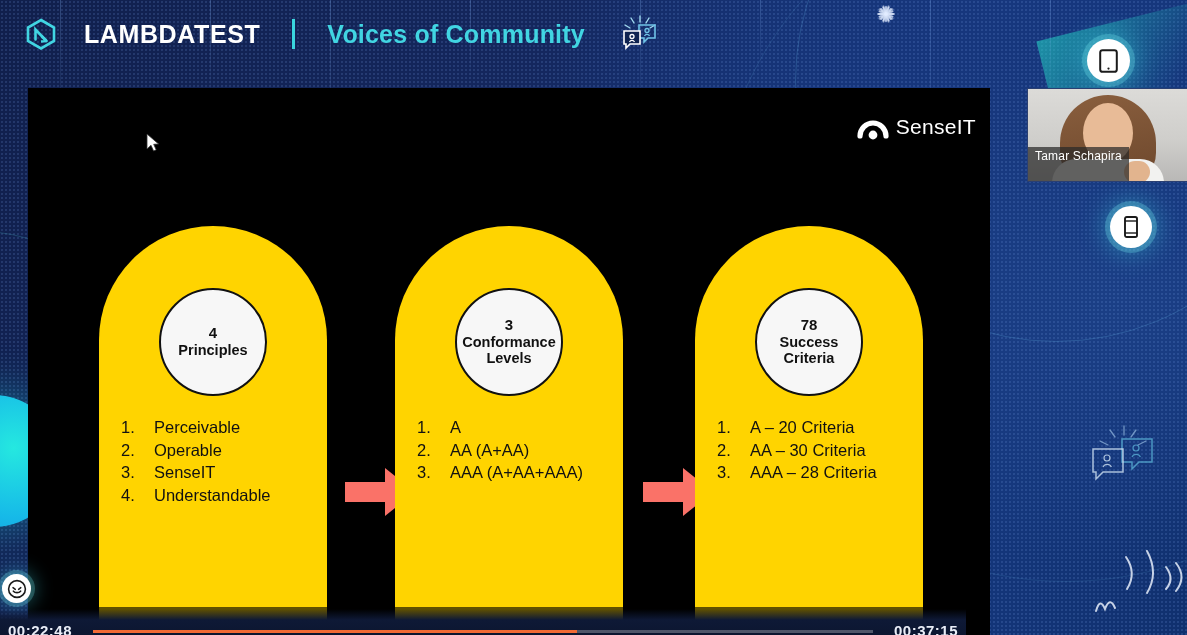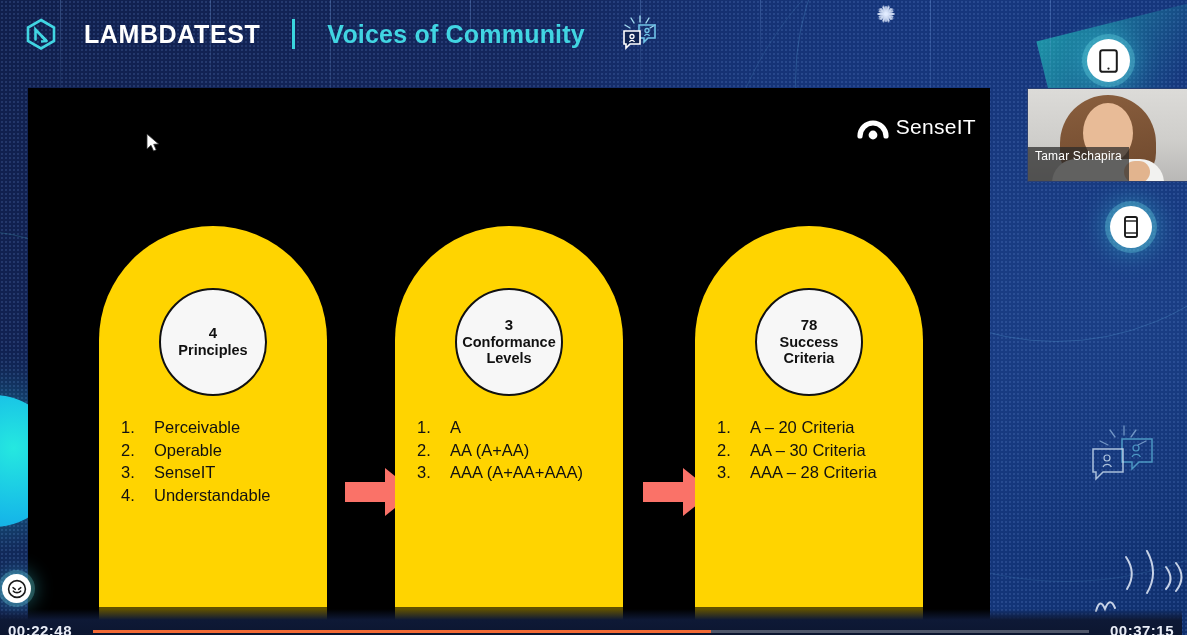--- a/index.html
+++ b/index.html
@@ -87,22 +87,22 @@
   #dev-phone{left:1110px;top:206px;width:42px;height:42px;}
   #reaction-btn{position:absolute;left:2px;top:574px;width:29px;height:29px;z-index:7;border-radius:50%;
       background:#fff;display:flex;align-items:center;justify-content:center;
       box-shadow:0 0 0 4px rgba(120,235,240,.25),0 0 18px 5px rgba(60,210,225,.35);}
 
   
   #deco-chat{position:absolute;left:1086px;top:425px;width:72px;height:62px;z-index:4;}
   #deco-squiggle{position:absolute;left:1090px;top:545px;width:95px;height:80px;z-index:4;}
 
   
-  #bottombar{position:absolute;left:0;bottom:0;width:1166px;height:26px;z-index:9;
-      background:linear-gradient(180deg,rgba(13,22,52,.0) 0%,#0e1936 42%,#0c1630 100%);padding-left:16px;}
+  #bottombar{position:absolute;left:0;bottom:0;width:966px;height:26px;z-index:9;
+      background:linear-gradient(180deg,rgba(13,22,52,.0) 0%,#0e1936 42%,#0c1630 100%);}
   #time-left{position:absolute;left:8px;bottom:-4px;color:#e9edf7;font-size:15px;font-weight:bold;letter-spacing:.5px;}
   #time-right{position:absolute;right:8px;bottom:-4px;color:#e9edf7;font-size:15px;font-weight:bold;letter-spacing:.5px;}
   #seekbar{position:absolute;left:93px;right:93px;bottom:2px;height:3px;background:rgba(255,255,255,.28);}
   #seekfill{position:absolute;left:0;top:0;height:100%;background:#f26a35;width:62%;}
 </style>
 </head>
 <body>
 
 <div id="bg">
   <div id="bgdots"></div>

